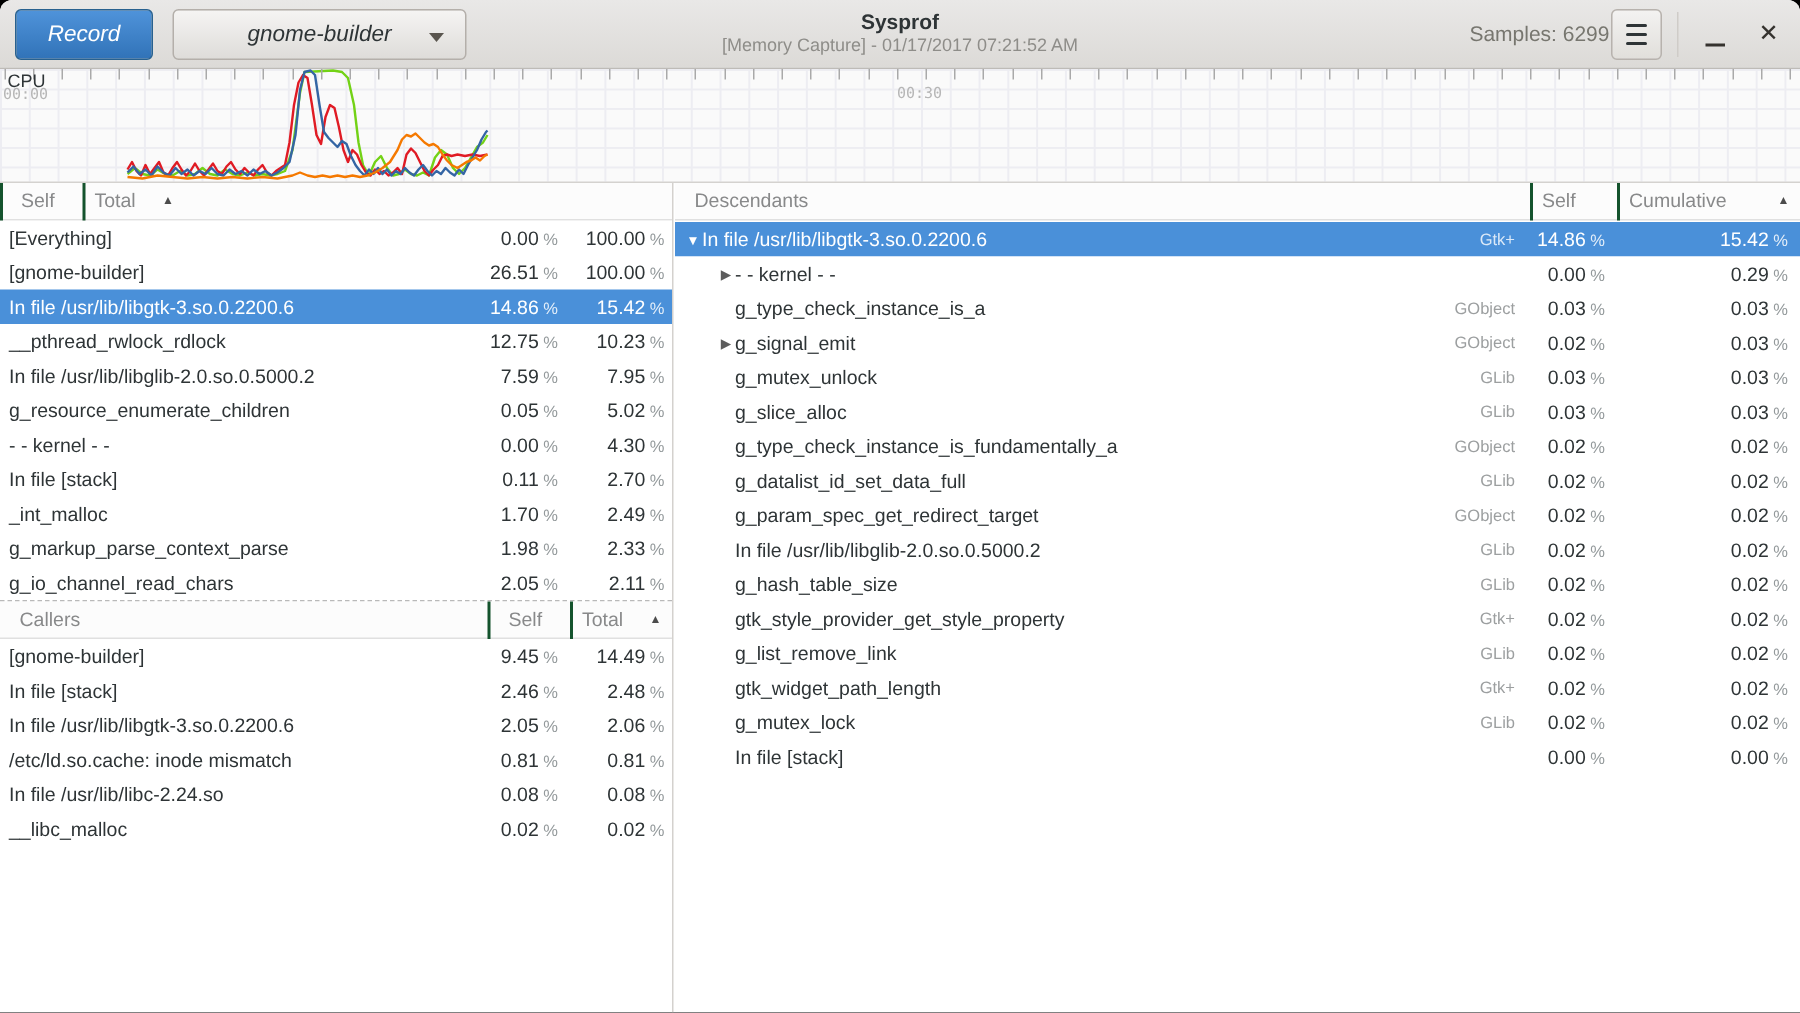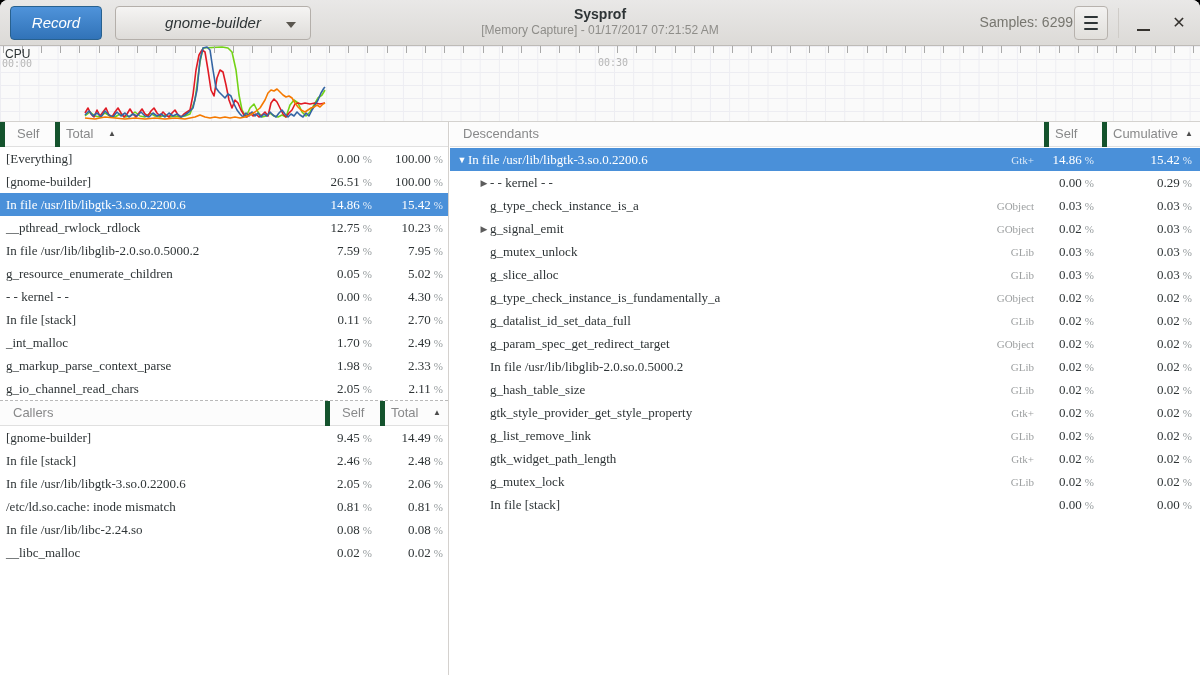--- a/index.html
+++ b/index.html
@@ -45,45 +45,45 @@
   .graph svg{position:absolute;left:0;top:0;z-index:1;}
 
   
   .main{position:absolute;left:0;top:122px;width:1200px;height:553px;background:#fff;}
   .left-pane{position:absolute;left:0;top:0;width:449px;height:553px;border-right:1px solid #d4d1ce;}
   .right-pane{position:absolute;left:450px;top:0;width:750px;height:553px;}
 
   .thead{display:flex;height:25px;background:#fcfcfc;border-bottom:1px solid #e0e0e0;
     font-size:13px;color:#88898a;align-items:center;}
   .thead .c{height:25px;line-height:24px;}
-  .thead .c.sep{border-left:5px solid #14532d;}
+  .thead .c.sep{border-left:2px solid #14532d;}
   .arrow{font-size:8px;color:#4c4c4c;margin-left:auto;margin-right:7px;}
 
   .rows{overflow:hidden;}
-  .trow{display:flex;height:23px;align-items:center;font-size:13px;color:#2e3436;background:#fff;font-family:Liberation Serif, serif;}
+  .trow{display:flex;height:23px;align-items:center;font-size:13px;color:#2e3436;background:#fff;}
   .trow.sel{background:#4a90d9;color:#fff;}
   .name{flex:1;white-space:nowrap;overflow:hidden;display:flex;align-items:center;}
   .num{text-align:right;white-space:nowrap;}
   .pct-sign{font-size:11px;color:#93999b;margin-left:3px;}
   .trow.sel .pct-sign{color:rgba(255,255,255,.85);}
 
   
   .lt .col-name{padding-left:13px;width:325px;flex:none;}
   .lt .col-self{width:55px;padding-left:12px;flex:none;display:flex;}
   .lt .col-total{width:68px;padding-left:6px;flex:none;display:flex;}
   .lt .rows .col-name{padding-left:6px;}
   .lt .rows .col-self{display:block;padding:0 8px 0 0;}
   .lt .rows .col-total{display:block;padding:0 5px 0 0;}
 
   .splitter{height:0;border-top:1px dashed #b9b9b9;}
 
   
   .rt .col-name{padding-left:13px;flex:1;}
   .rt .col-self{width:58px;padding-left:6px;flex:none;display:flex;}
-  .rt .col-cum{width:98px;padding-left:6px;flex:none;display:flex;}
+  .rt .col-cum{width:122px;padding-left:6px;flex:none;display:flex;}
   .rt .rows .col-self{display:block;padding:0 8px 0 0;}
   .rt .rows .col-cum{display:block;padding:0 8px 0 0;}
   .badge{width:80px;flex:none;text-align:right;padding-right:10px;font-size:11px;color:#9c9fa0;white-space:nowrap;}
   .trow.sel .badge{color:rgba(255,255,255,.8);}
   .expander{width:12px;flex:none;font-size:9px;color:#5c5c5c;text-align:center;}
   .trow.sel .expander{color:#fff;}
   .ind0 .name{padding-left:6px;}
   .ind1 .name{padding-left:28px;}
 </style>
 </head>

